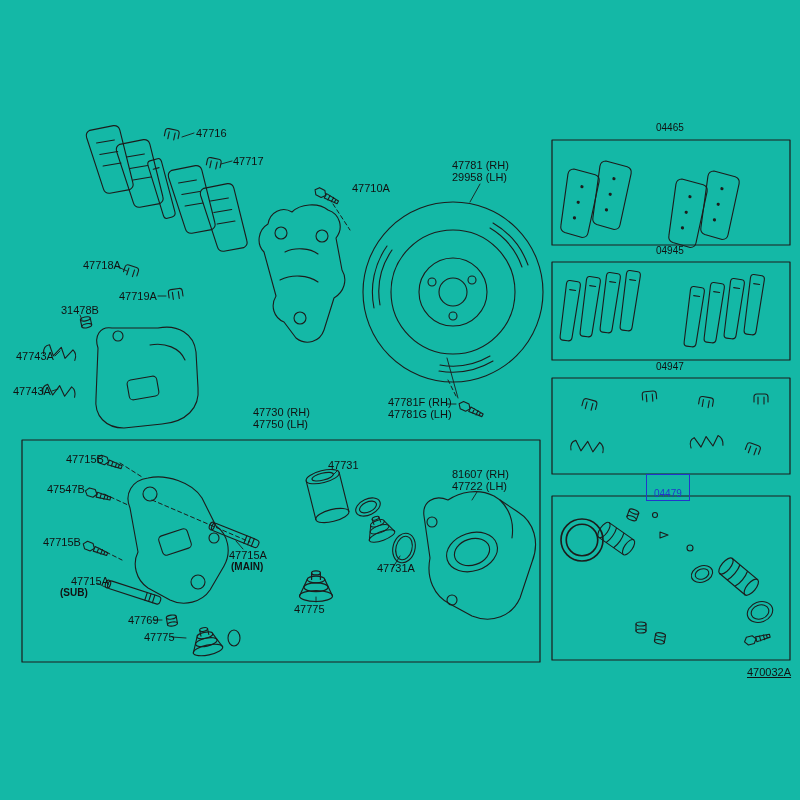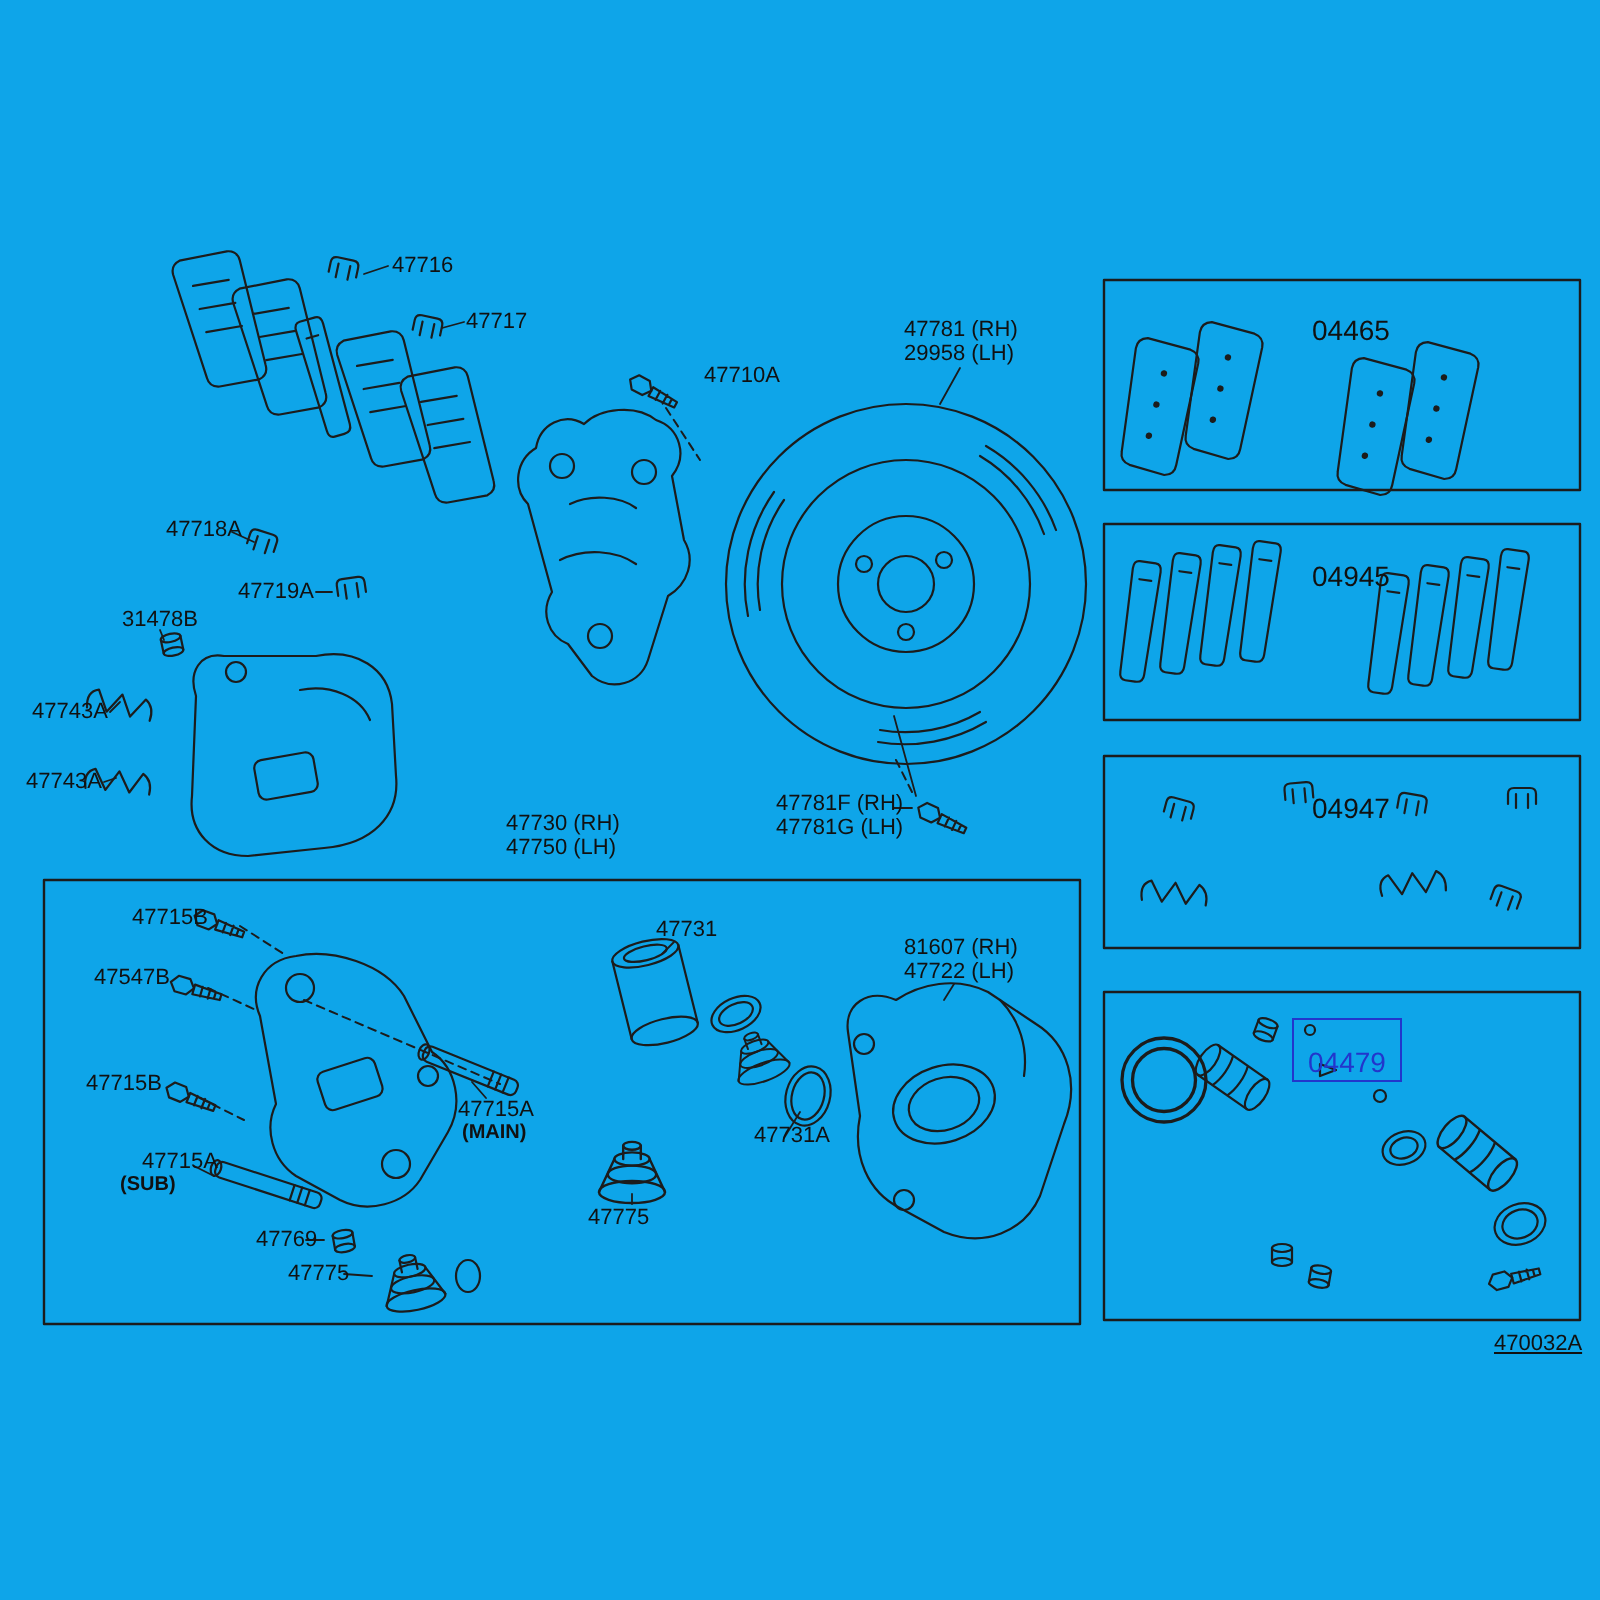--- a/index.html
+++ b/index.html
@@ -1,26 +1,26 @@
 <!DOCTYPE html>
 <html style="--hl: #2236cc;"><head>
 <meta charset="utf-8">
 <style>
   html,body{margin:0;padding:0;background:#fff;}
-  .canvas{position:relative;width:800px;height:800px;background:#0ea5e9;
+  .canvas{position:relative;width:800px;height:800px;background:#14b8a6;
           font-family:"Liberation Sans",sans-serif;overflow:hidden;}
   svg.art{position:absolute;left:0;top:0;
           stroke:#1c1c1c;fill:none;stroke-width:1.1;
           stroke-linecap:round;stroke-linejoin:round;}
   svg.art .dash{stroke-dasharray:4 3;stroke-width:1;}
   svg.art .ldr{stroke-width:.9;}
   svg.art .box{stroke-width:1.2;}
   .lbl{position:absolute;font-size:11px;color:#111;white-space:nowrap;z-index:2;}
   .sm{font-size:10px;font-weight:bold;}
-  .kit{font-size:14px;margin-top:35px;}
+  .kit{font-size:10px;}
   .hl{color:var(--hl,#2236cc);border:1.2px solid var(--hl,#2236cc);padding:13px 7px 1px 7px;}
   .fig{position:absolute;font-size:11px;color:#111;z-index:2;text-decoration:underline;}
 </style>
 </head>
 <body>
 
 <div class="canvas">
 
   <svg class="art" width="800" height="800" viewBox="0 0 800 800">
     <defs>

